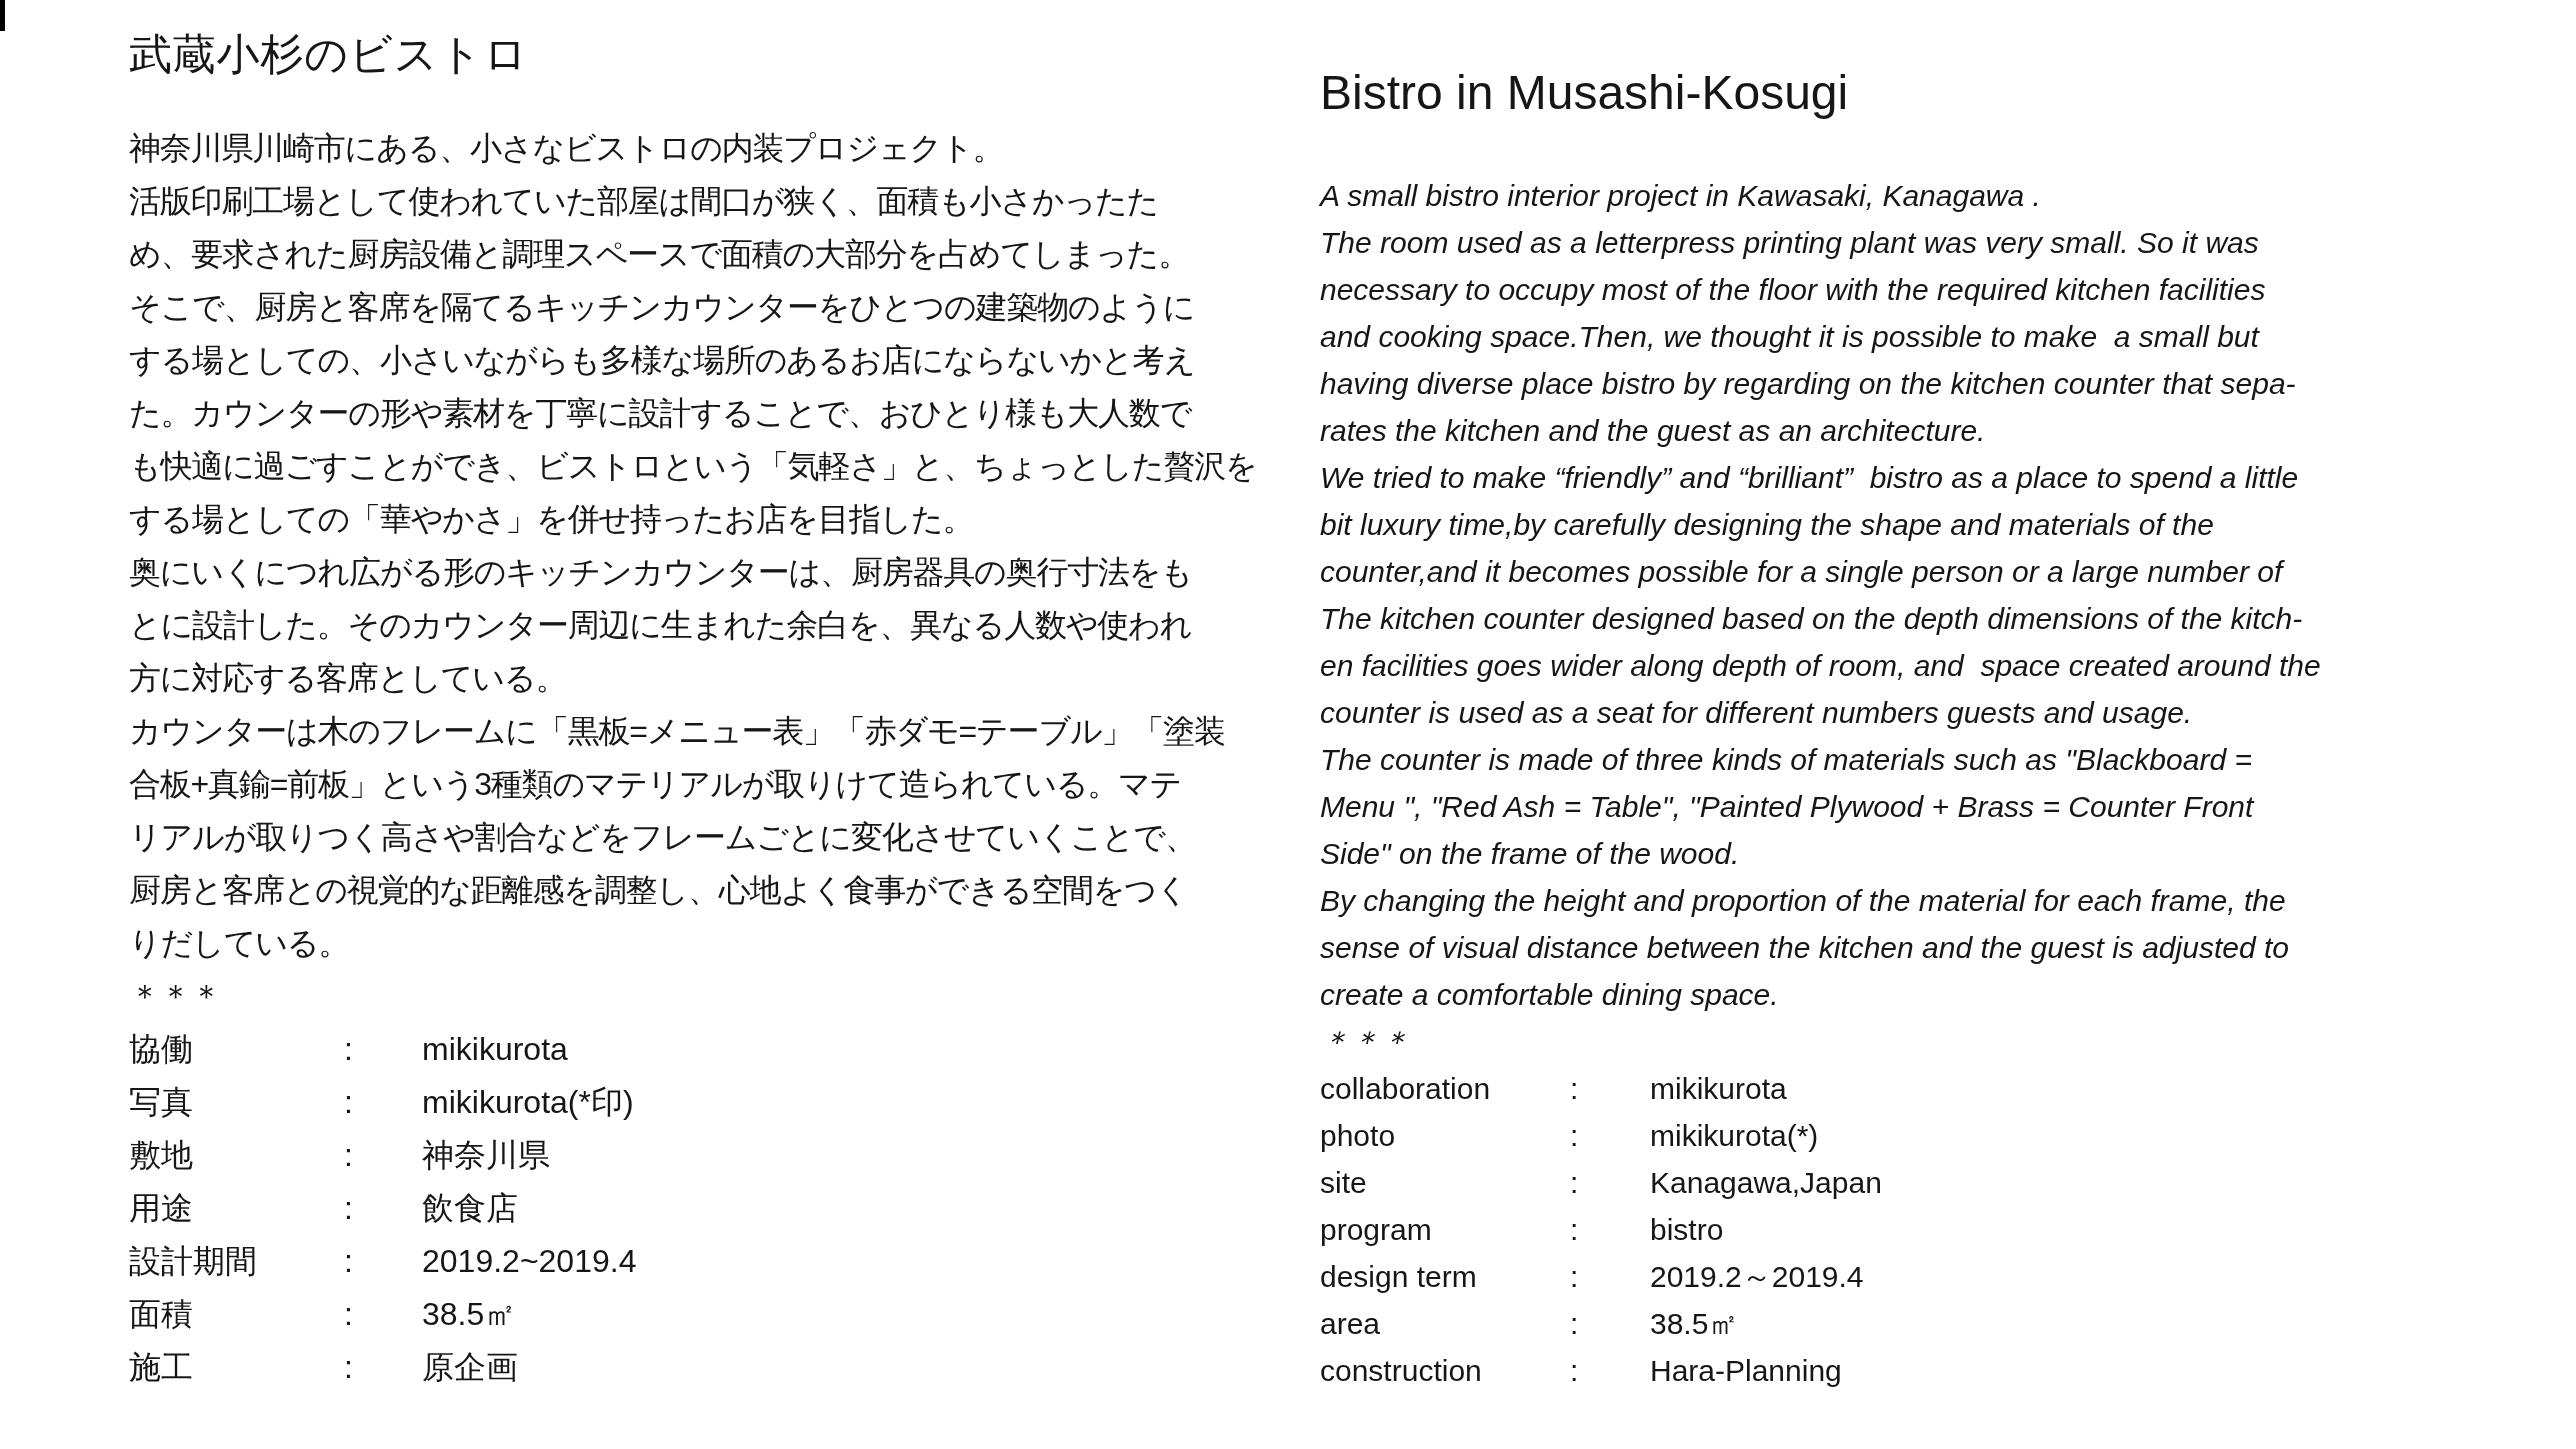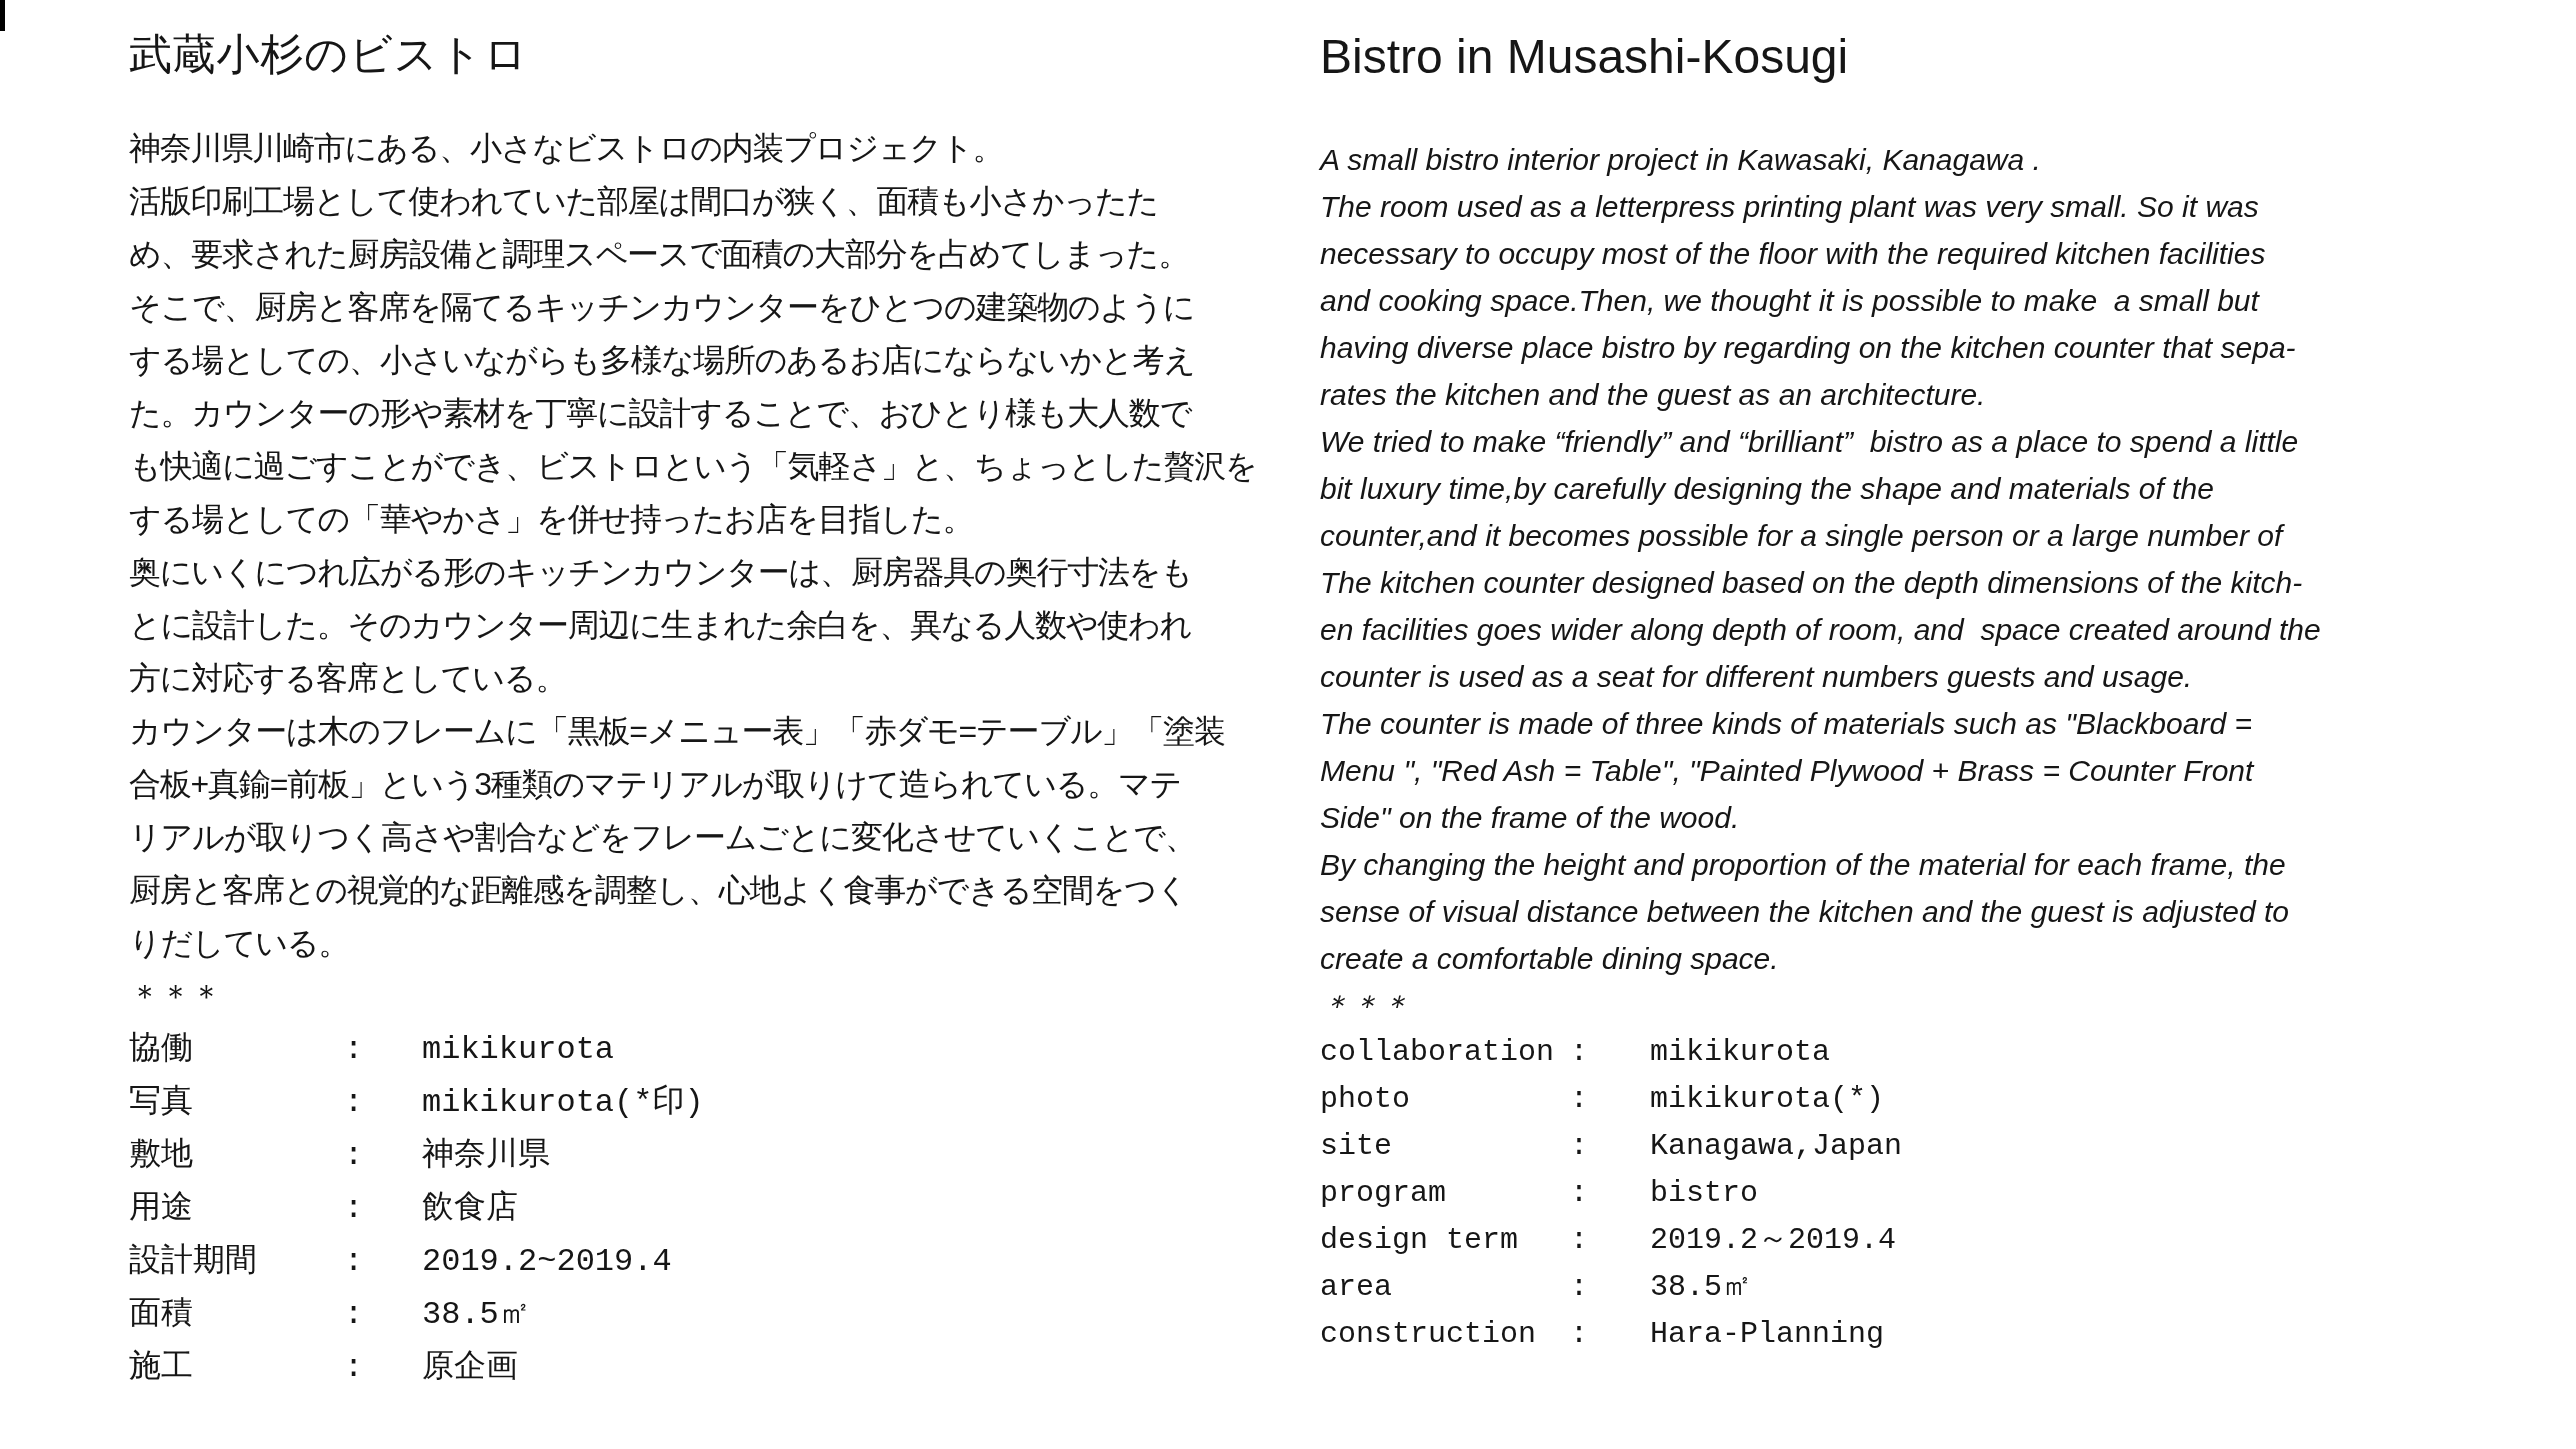--- a/index.html
+++ b/index.html
@@ -17,31 +17,31 @@
     left: 0; top: 0;
     width: 4.6px; height: 31px;
     background: #000000;
   }
   .column { position: absolute; top: 33px; }
   .column.ja { left: 129px;  width: 1136px; }
   .column.en { left: 1320px; width: 1237px; }
 
   .title { margin: 0; font-weight: 400; line-height: 1; white-space: pre; }
   .ja .title { font-size: 43px; letter-spacing: 0.8px; }
-  .en .title { font-size: 48px; letter-spacing: 0; }
+  .en .title { font-size: 48px; letter-spacing: 0; margin-top: 36px; }
 
   .ja .body { margin-top: 46px; }
   .en .body { margin-top: 55px; }
 
   .line, .separator, .detail-label, .detail-colon, .detail-value { white-space: pre; }
 
   .ja .line, .ja .separator { font-size: 32px; line-height: 53px; letter-spacing: -1.2px; }
   .en .line, .en .separator { font-size: 30px; line-height: 47px; font-style: italic; }
 
-  .detail-row { display: grid; font-family: Liberation Mono, monospace; }
+  .detail-row { display: grid; }
   .ja .detail-row { grid-template-columns: 215px 78px 1fr; font-size: 32px; line-height: 53px; }
   .en .detail-row { grid-template-columns: 250px 80px 1fr; font-size: 30px; line-height: 47px; }
 </style>
 </head>
 <body>
 
 <div class="corner-mark"></div>
 
 <section class="column ja" lang="ja">
   <h1 class="title">武蔵小杉のビストロ</h1>

